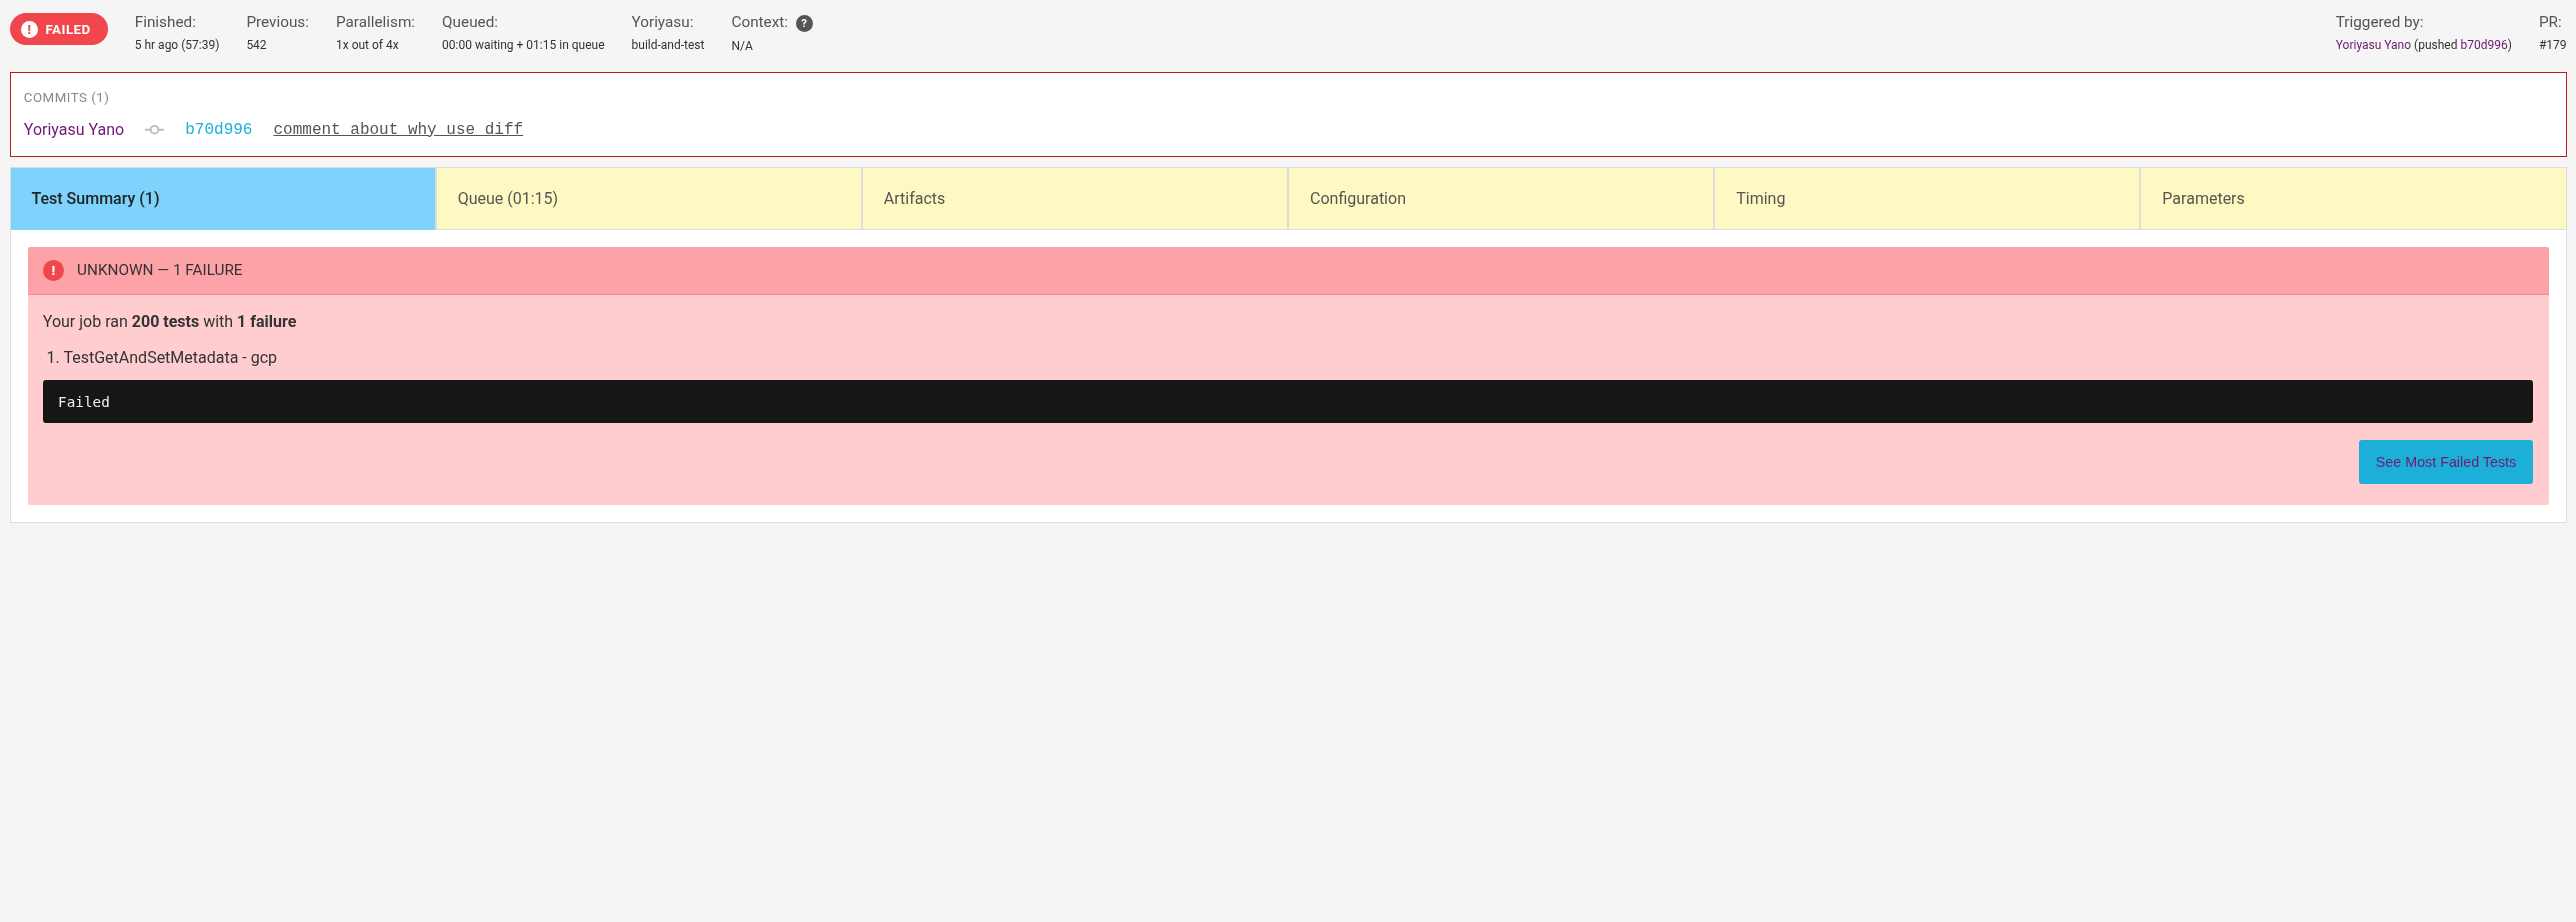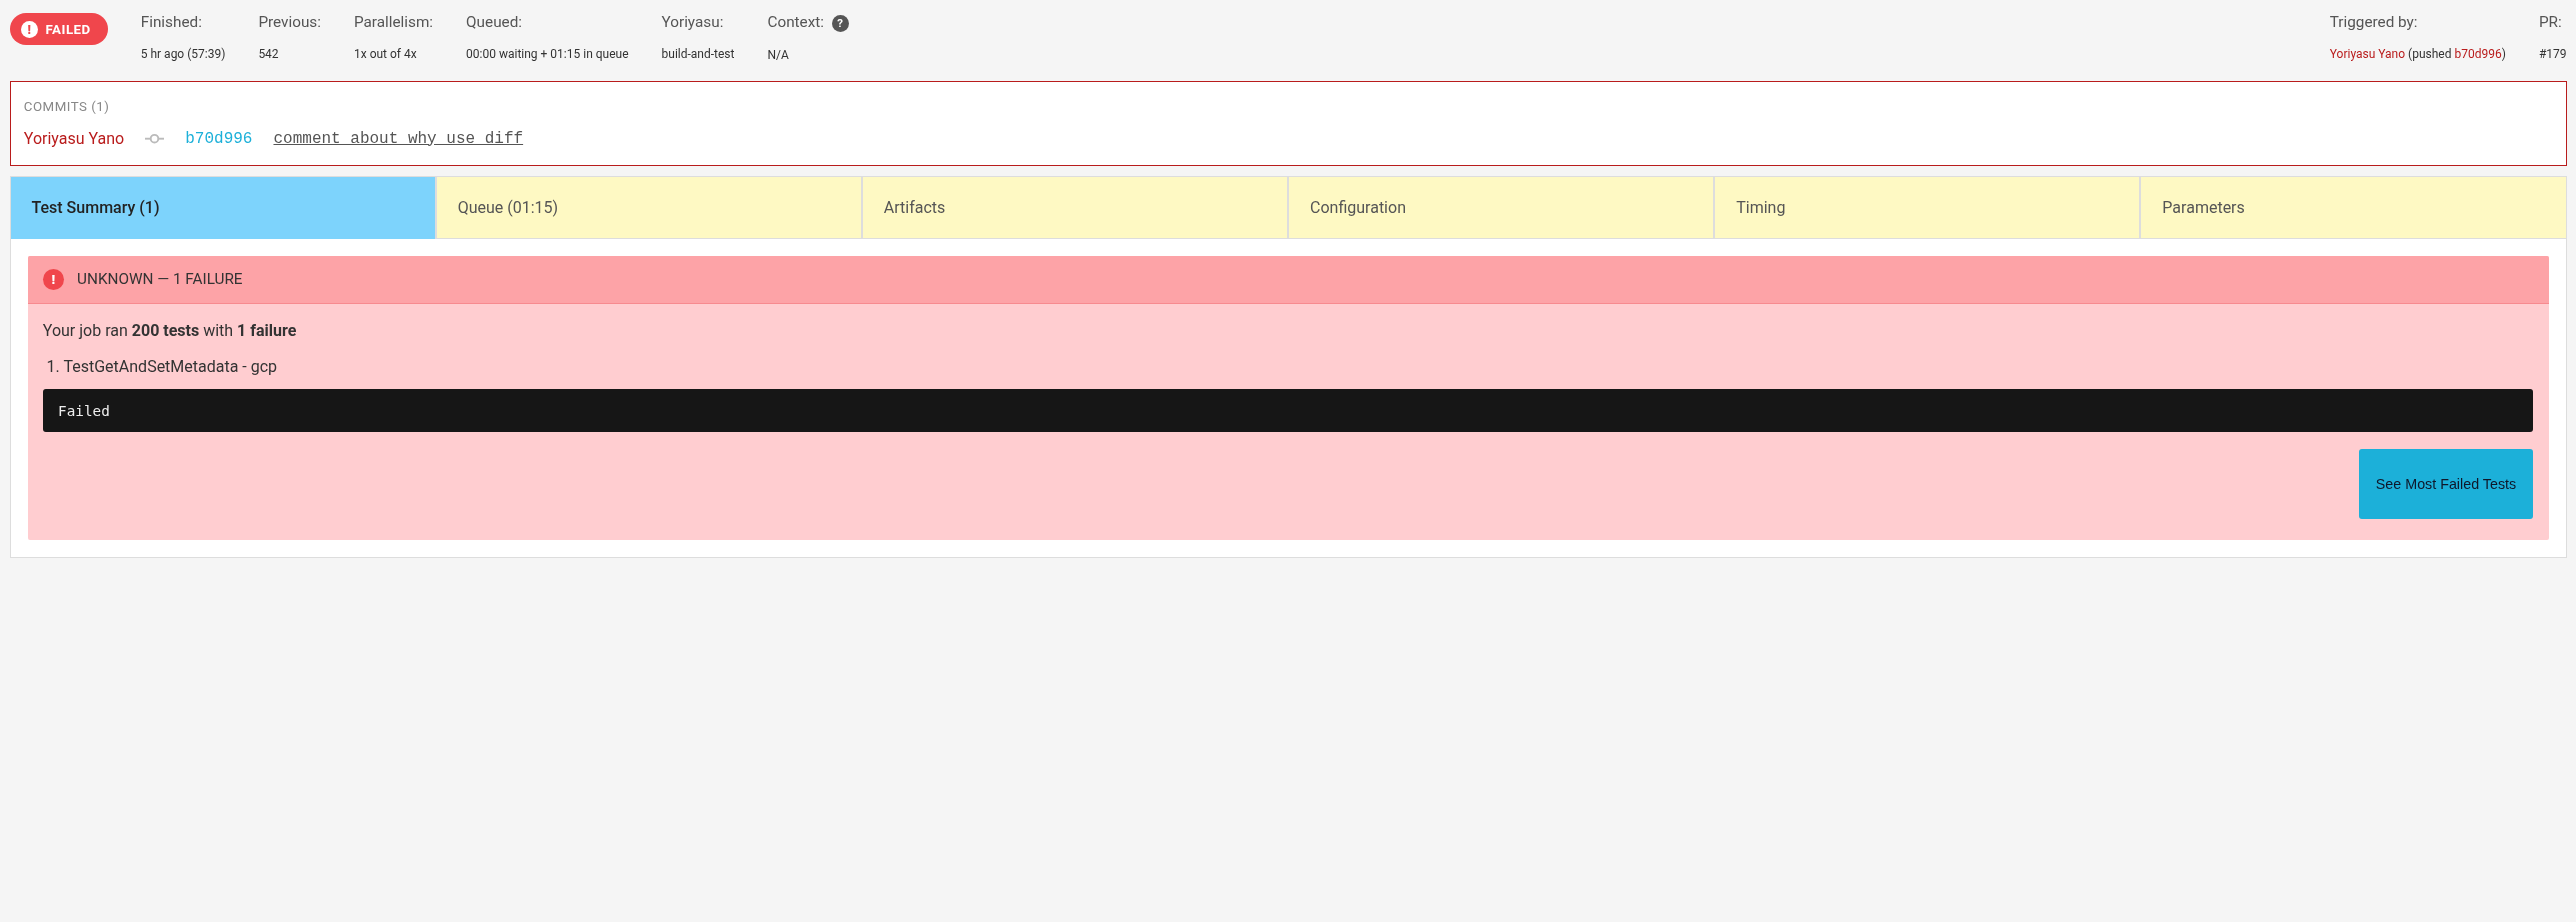--- a/index.html
+++ b/index.html
@@ -1,23 +1,23 @@
 <!DOCTYPE html>
 <html><head>
 <meta charset="utf-8">
 <style>
 * { box-sizing: border-box; margin: 0; padding: 0; }
 body { font-family: -apple-system, BlinkMacSystemFont, "Segoe UI", Roboto, Helvetica, Arial, sans-serif; background: #f5f5f5; color: #333; font-size: 15.3px; }
-.link { color: #b91c1c; cursor: pointer; }
+.link { color: #701a75; cursor: pointer; }
 
 
 .header { display: flex; align-items: flex-start; padding: 13.3px 9.5px 9.5px 9.5px; gap: 27px; }
 .status-badge { background: #f0464c; color: #fff; font-weight: 700; font-size: 13.3px; letter-spacing: 0.5px; border-radius: 19px; padding: 7.6px 17px 7.6px 11.4px; display: inline-flex; align-items: center; gap: 7.6px; }
 .status-badge .exclaim { background: #fff; color: #f0464c; border-radius: 50%; width: 17px; height: 17px; display: inline-flex; align-items: center; justify-content: center; font-weight: 900; font-size: 12.4px; }
-.meta-group { display: flex; flex-direction: column; gap: 16px; margin-left: 6px; }
+.meta-group { display: flex; flex-direction: column; gap: 7px; }
 .meta-label { color: #555; font-size: 15.3px; }
 .meta-value { color: #333; font-size: 12px; }
 .spacer { flex: 1; }
 .help-icon { display: inline-flex; align-items: center; justify-content: center; width: 17px; height: 17px; border-radius: 50%; background: #555; color: #fff; font-size: 11.4px; font-weight: 700; margin-left: 3.8px; }
 
 
 .panel { background: #fff; margin: 9.5px; border: 1px solid #b91c1c; padding: 17px 13.3px; }
 .commits-title { color: #888; font-size: 13.3px; letter-spacing: 0.5px; margin-bottom: 15.3px; }
 .commit-row { display: flex; align-items: center; gap: 21px; font-size: 16px; }
 .commit-icon { color: #bbb; display: inline-flex; }
@@ -34,21 +34,21 @@
 .tab-content { background: #fff; border: 1px solid #ddd; border-top: none; padding: 17px; }
 .alert { background: #ffcdd0; border-radius: 1.9px; overflow: hidden; }
 .alert-head { background: #fda3a7; border-bottom: 1px solid #f78a8f; padding: 13.3px 15.3px; display: flex; align-items: center; gap: 13.3px; color: #333; font-size: 15.3px; }
 .alert-head .circ { background: #f0464c; color: #fff; border-radius: 50%; width: 21px; height: 21px; display: inline-flex; align-items: center; justify-content: center; font-weight: 900; font-size: 13.3px; }
 .alert-body { padding: 17px 15.3px 21px 15.3px; }
 .summary-line { font-size: 16px; margin-bottom: 17px; }
 .summary-line b { font-weight: 700; }
 .fail-item { font-size: 16px; margin-bottom: 13.3px; margin-left: 3.8px; }
 .code-block { background: #161616; color: #eee; font-family: "SFMono-Regular", Consolas, monospace; padding: 13.3px 15.3px; border-radius: 2.9px; font-size: 14.3px; margin-bottom: 17px; }
 .btn-row { display: flex; justify-content: flex-end; }
-.btn-primary { background: #1cb0d9; color: #0f172a; border: none; padding: 27px 17px; font-size: 14.3px; border-radius: 2.9px; cursor: pointer; }
+.btn-primary { background: #1cb0d9; color: #701a75; border: none; padding: 14px 17px; font-size: 14.3px; border-radius: 2.9px; cursor: pointer; }
 </style>
 </head>
 <body>
 
 <div class="header">
   <div class="status-badge">
     <span class="exclaim">!</span>
     <span>FAILED</span>
   </div>
 

